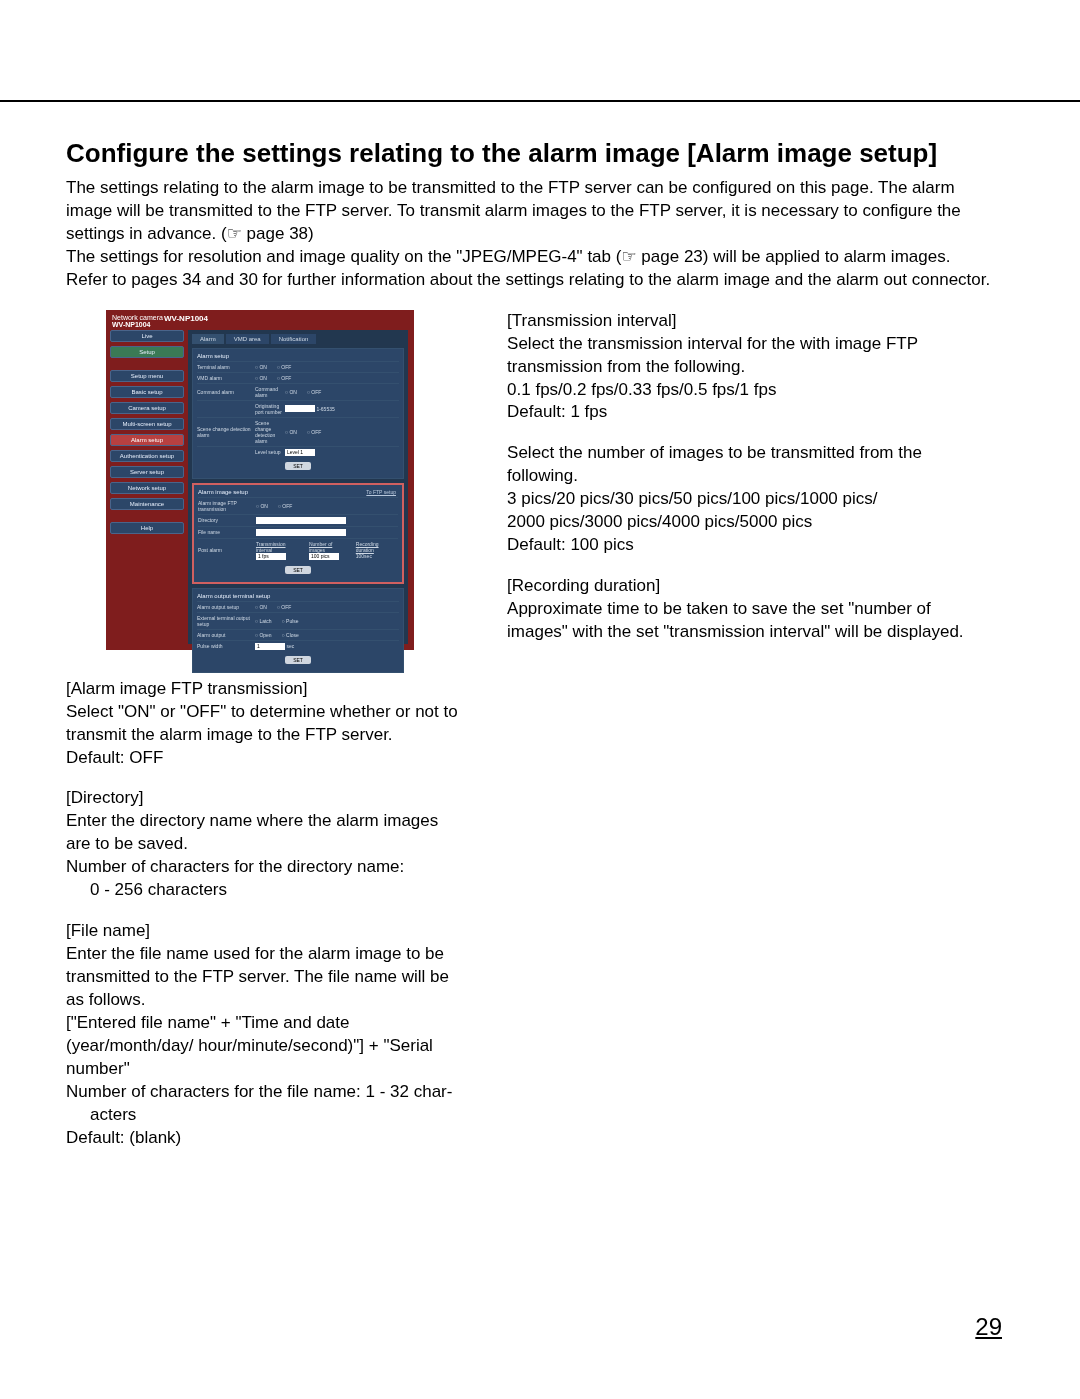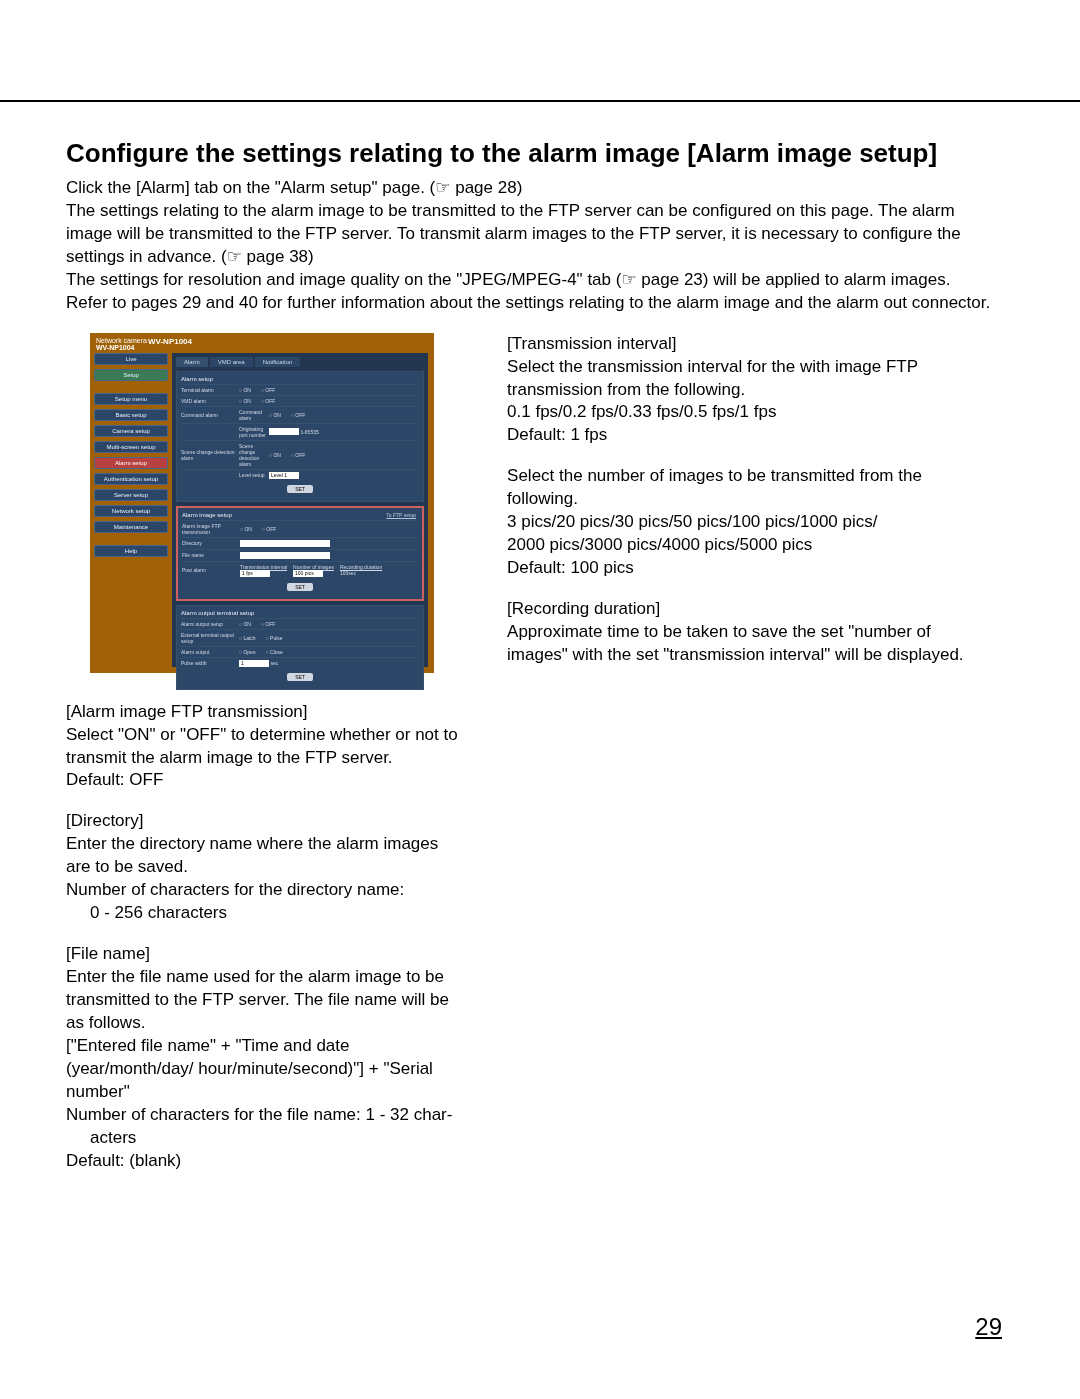--- a/index.html
+++ b/index.html
@@ -41,26 +41,26 @@
     gap: 48px;
     align-items: flex-start;
   }
   .col-left { width: 410px; }
   .col-right { width: 510px; }
   .section { margin-bottom: 18px; font-size: 17px; line-height: 1.35; }
   .section .lbl { font-weight: normal; }
   .section .body { }
   .indent { padding-left: 24px; }
   .screenshot {
-    width: 344px;
+    width: 308px;
     height: 340px;
-    background: #a16207;
+    background: #7f1d1d;
     position: relative;
     margin-bottom: 28px;
-    margin-left: 24px;
+    margin-left: 40px;
     font-size: 6px;
     color: #cfd9e5;
   }
   .ss-brand {
     position: absolute; top:4px; left:6px; font-size:7px; color:#fff;
   }
   .ss-top {
     position: absolute; top:4px; left:58px; font-size:8px; font-weight:bold; color:#fff;
   }
   .ss-side {
@@ -105,29 +105,26 @@
 </head>
 <body>
 
 <div class="rule"></div>
 
 <div class="page">
   <h1>Configure the settings relating to the alarm image [Alarm image setup]</h1>
 
   <div class="intro">
     <p>
-      <span>Click the [Alarm] tab on the "Alarm setup" page. (</span><span class="pointer">☞ page 28</span><span>)</span>
-    </p>
-    <p>
       <span>The settings relating to the alarm image to be transmitted to the FTP server can be configured on this page. The alarm image will be transmitted to the FTP server. To transmit alarm images to the FTP server, it is necessary to configure the settings in advance. (</span><span class="pointer">☞ page 38</span><span>)</span>
     </p>
     <p>
       <span>The settings for resolution and image quality on the "JPEG/MPEG-4" tab (</span><span class="pointer">☞ page 23</span><span>) will be applied to alarm images.</span>
     </p>
-    <p>Refer to pages 29 and 40 for further information about the settings relating to the alarm image and the alarm out connector.</p>
+    <p>Refer to pages 34 and 30 for further information about the settings relating to the alarm image and the alarm out connector.</p>
   </div>
 
   <div class="columns">
     <div class="col-left">
 
       <div class="screenshot">
         <div class="ss-brand"><span>Network camera</span><br><b>WV-NP1004</b></div>
         <div class="ss-top">WV-NP1004</div>
         <div class="ss-side">
           <div class="ss-btn">Live</div>

